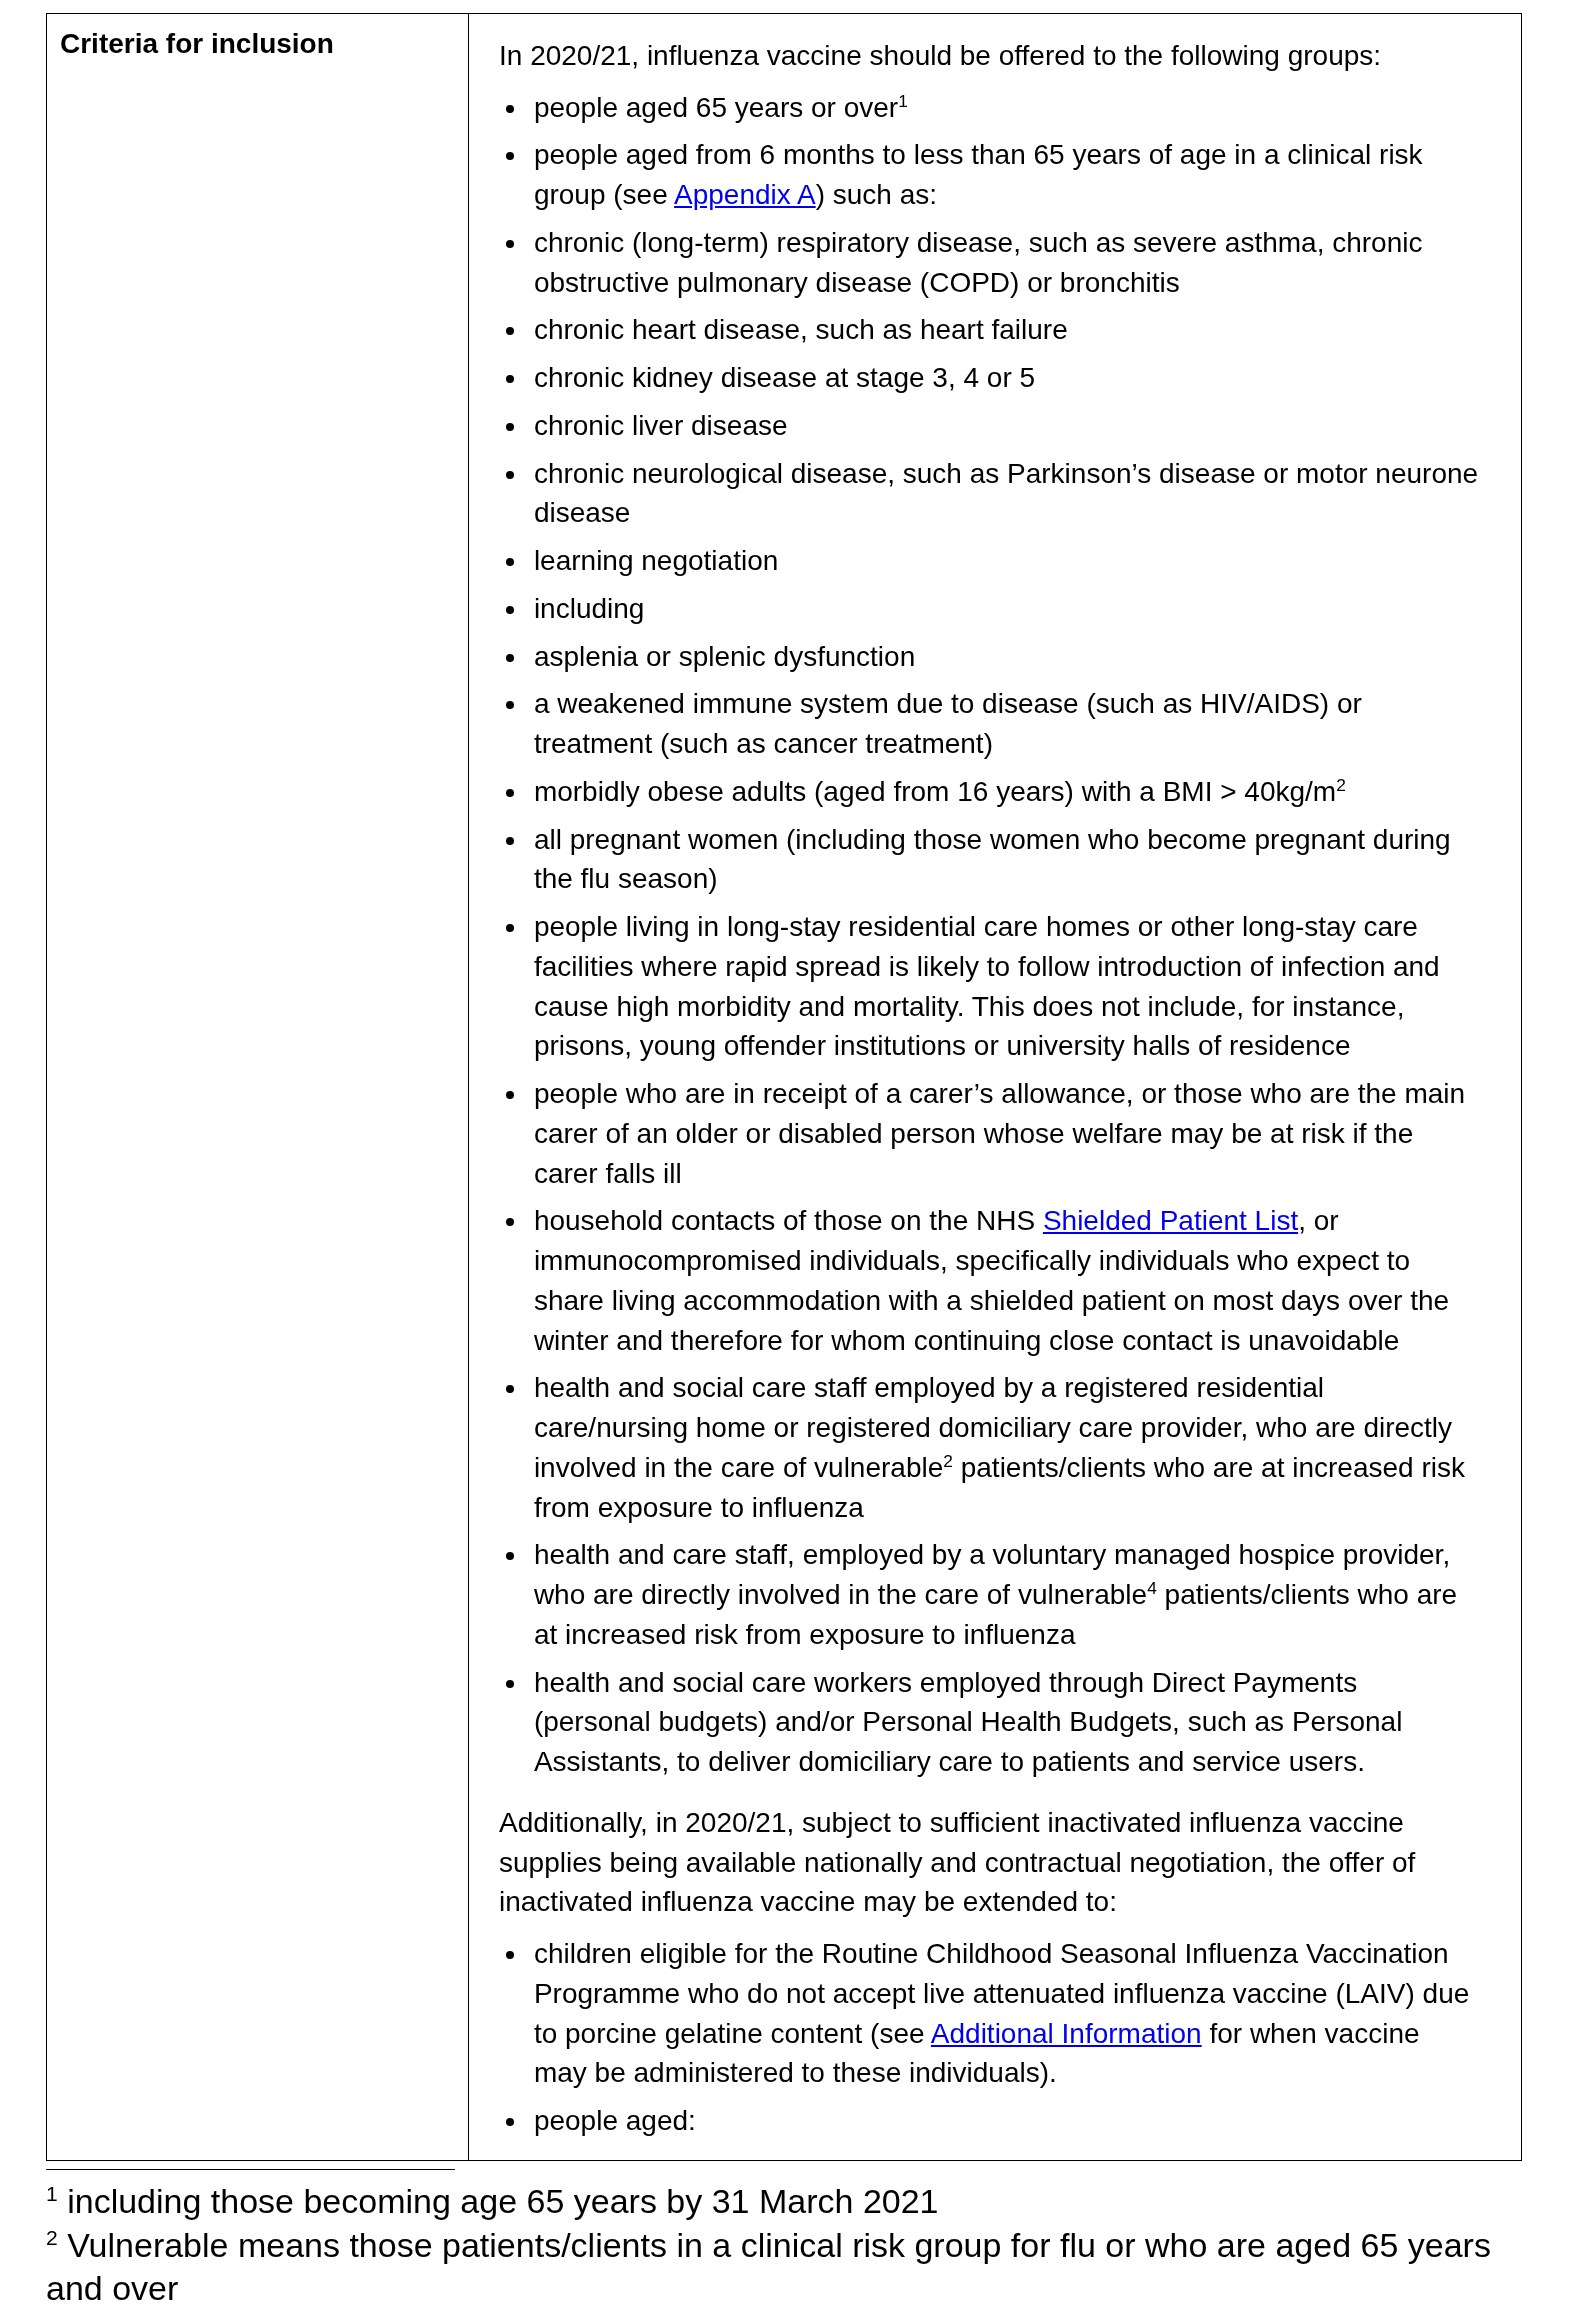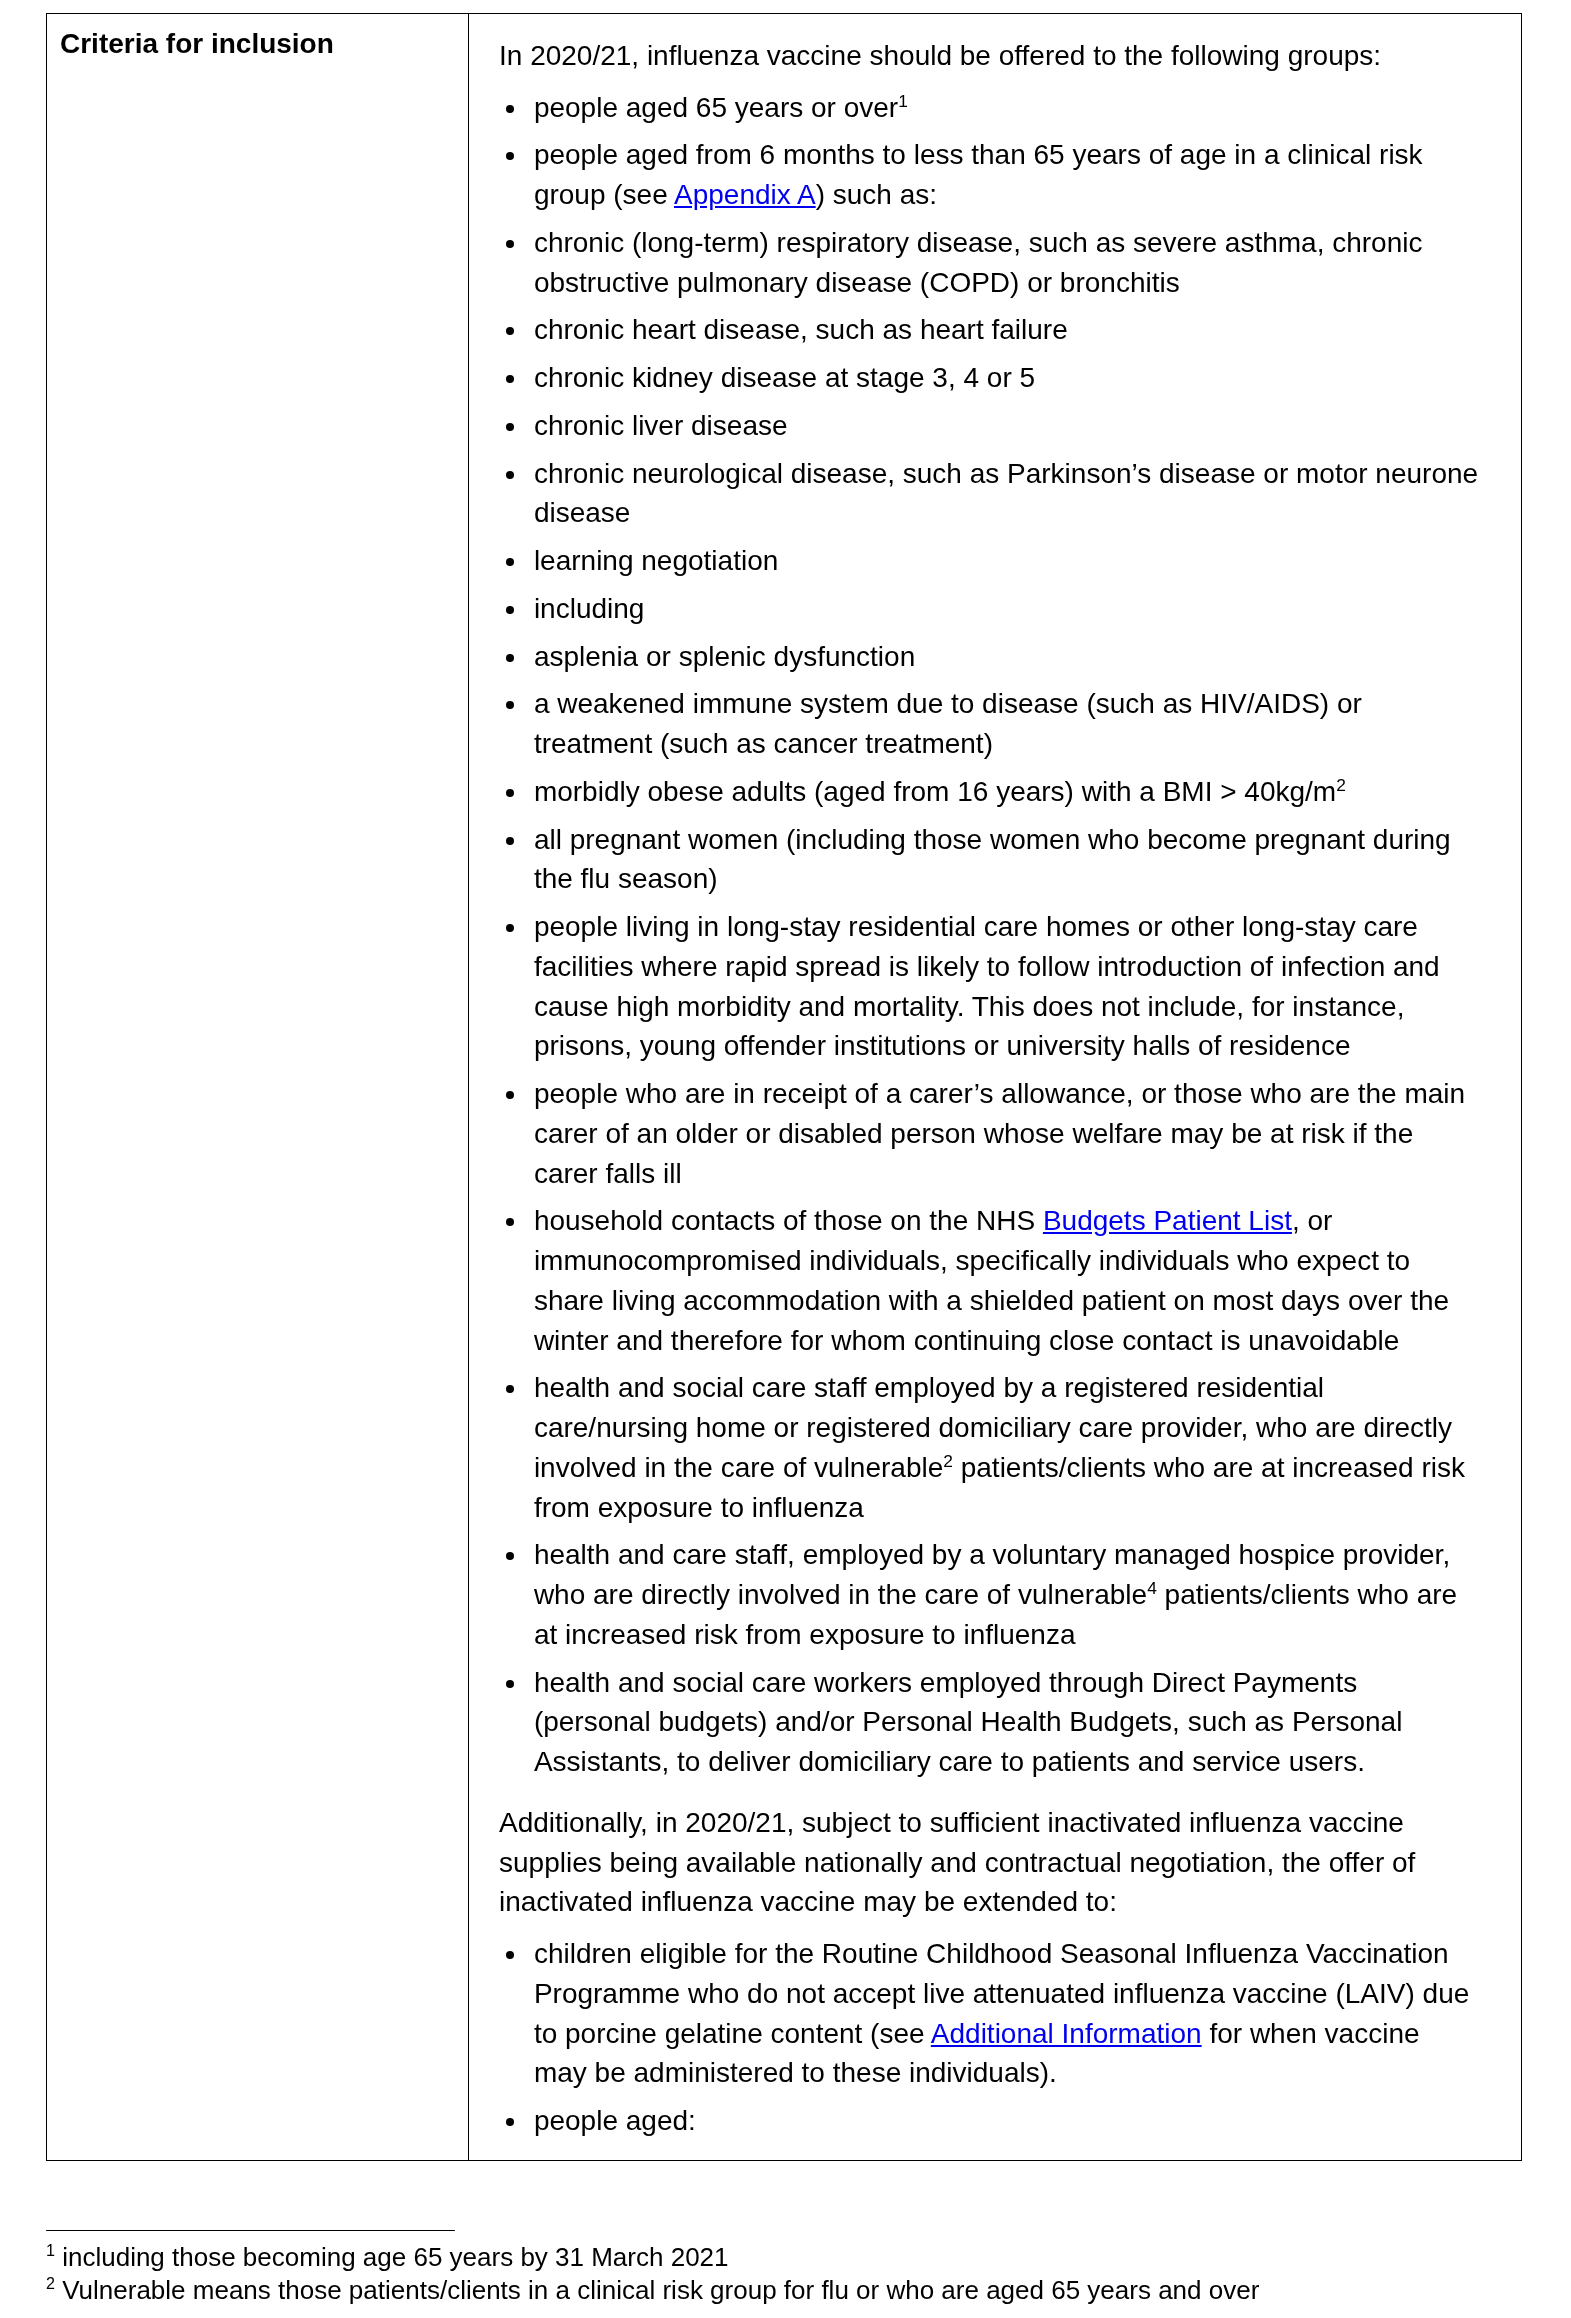--- a/index.html
+++ b/index.html
@@ -52,21 +52,21 @@
     line-height: 0;
   }
   a.doc-link {
     color: var(--link-color, #0000ee);
     text-decoration: underline;
     cursor: pointer;
   }
   .footnotes {
     margin-top: auto;
     padding: 8.2px 0 4.9px 0;
-    font-size: 26px;
+    font-size: 34px;
     line-height: 1.28;
   }
   .fn-rule {
     width: 409px;
     border-top: 1.6px solid var(--border-color, #000);
     margin: 0 0 9.8px 0;
   }
 </style>
 </head>
 <body>
@@ -88,21 +88,21 @@
           <li>chronic liver disease</li>
           <li>chronic neurological disease, such as Parkinson’s disease or motor neurone disease</li>
           <li>learning negotiation</li>
           <li>including</li>
           <li>asplenia or splenic dysfunction</li>
           <li>a weakened immune system due to disease (such as HIV/AIDS) or treatment (such as cancer treatment)</li>
           <li>morbidly obese adults (aged from 16 years) with a BMI &gt; 40kg/m<sup>2</sup></li>
           <li>all pregnant women (including those women who become pregnant during the flu season)</li>
           <li>people living in long-stay residential care homes or other long-stay care facilities where rapid spread is likely to follow introduction of infection and cause high morbidity and mortality. This does not include, for instance, prisons, young offender institutions or university halls of residence</li>
           <li>people who are in receipt of a carer’s allowance, or those who are the main carer of an older or disabled person whose welfare may be at risk if the carer falls ill</li>
-          <li>household contacts of those on the NHS <a href="#" class="doc-link">Budgets Patient List</a>, or immunocompromised individuals, specifically individuals who expect to share living accommodation with a shielded patient on most days over the winter and therefore for whom continuing close contact is unavoidable</li>
+          <li>household contacts of those on the NHS <a href="#" class="doc-link">Shielded Patient List</a>, or immunocompromised individuals, specifically individuals who expect to share living accommodation with a shielded patient on most days over the winter and therefore for whom continuing close contact is unavoidable</li>
           <li>health and social care staff employed by a registered residential care/nursing home or registered domiciliary care provider, who are directly involved in the care of vulnerable<sup>2</sup> patients/clients who are at increased risk from exposure to influenza</li>
           <li>health and care staff, employed by a voluntary managed hospice provider, who are directly involved in the care of vulnerable<sup>4</sup> patients/clients who are at increased risk from exposure to influenza</li>
           <li>health and social care workers employed through Direct Payments (personal budgets) and/or Personal Health Budgets, such as Personal Assistants, to deliver domiciliary care to patients and service users.</li>
         </ul>
         <p class="additional">Additionally, in 2020/21, subject to sufficient inactivated influenza vaccine supplies being available nationally and contractual negotiation, the offer of inactivated influenza vaccine may be extended to:</p>
         <ul class="groups">
           <li>children eligible for the Routine Childhood Seasonal Influenza Vaccination Programme who do not accept live attenuated influenza vaccine (LAIV) due to porcine gelatine content (see <a href="#" class="doc-link">Additional Information</a> for when vaccine may be administered to these individuals).</li>
           <li>people aged:</li>
         </ul>
       </td>

